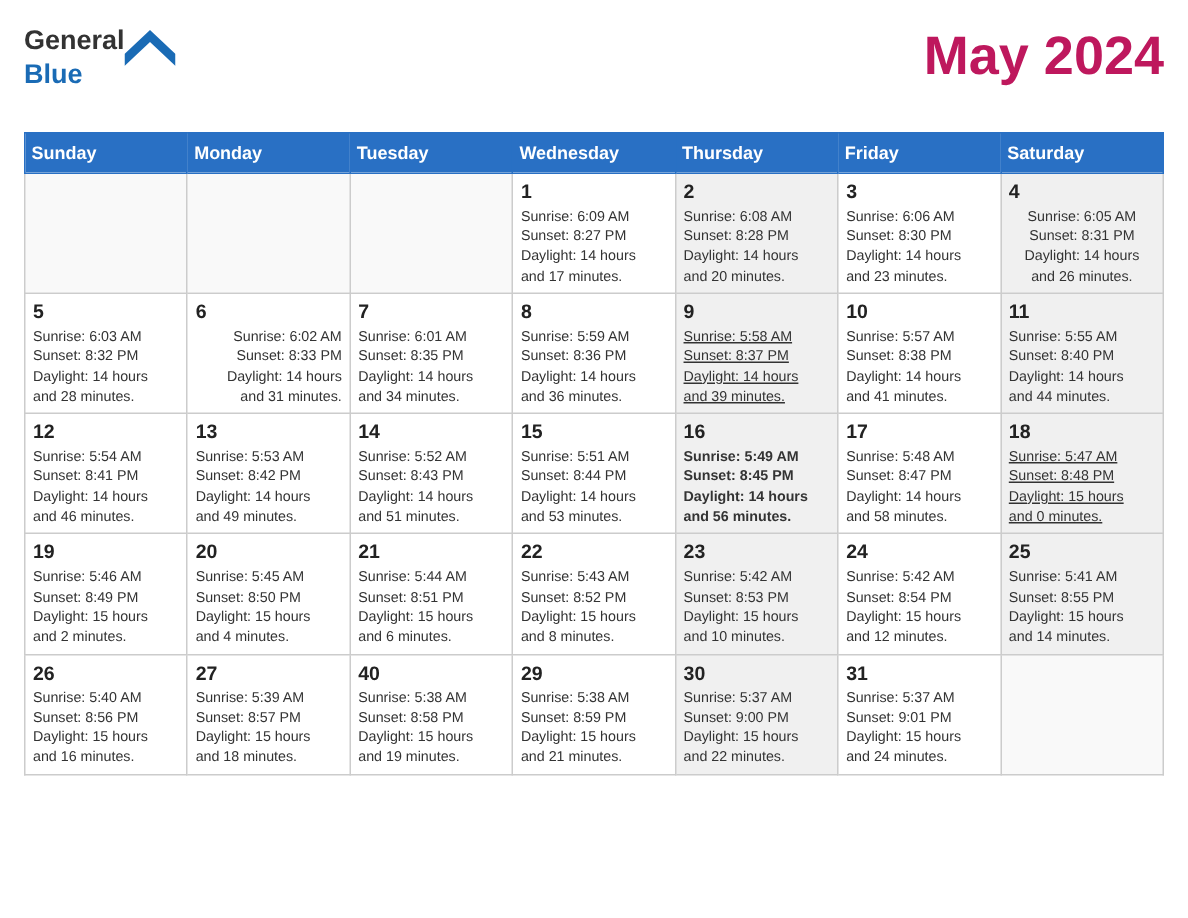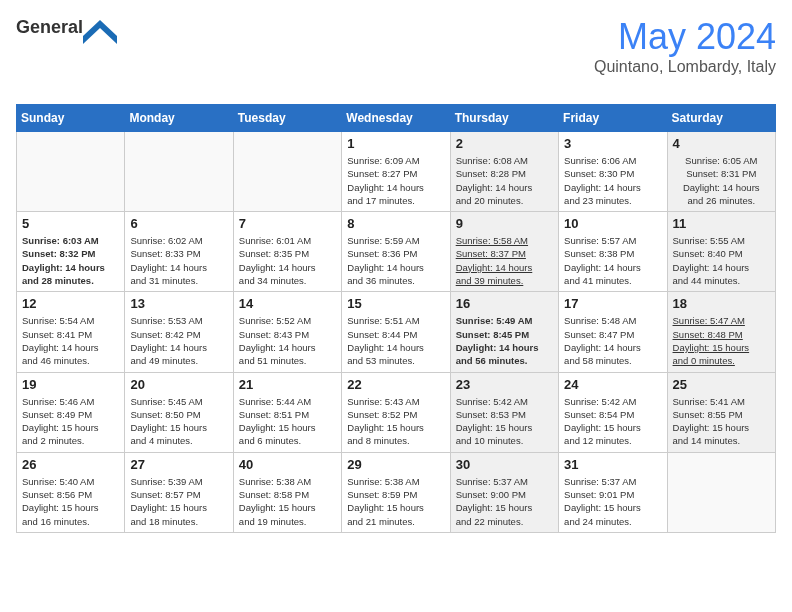--- a/index.html
+++ b/index.html
@@ -25,22 +25,22 @@
       font-weight: bold;
       line-height: 1.1;
     }
     .logo-general { color: #333; }
     .logo-blue { color: #1a6bb5; }
     .title-area {
       text-align: right;
     }
     .month-title {
       font-size: 36px;
-      font-weight: normal;
-      color: #3b82f6;
+      font-weight: bold;
+      color: #be185d;
     }
     .location-title {
       font-size: 16px;
       color: #555;
     }
     table {
       width: 100%;
       border-collapse: collapse;
       table-layout: fixed;
       margin-top: 28px;
@@ -87,25 +87,27 @@
 <div class="header-area">
   <div class="logo">
     <div>
       <div class="logo-text">
         <span class="logo-general">General</span><span style="display:inline-block;width:34px;height:24px;vertical-align:middle;">
           <svg viewBox="0 0 34 28" width="34" height="28">
             <polygon points="17,4 34,20 34,28 17,12 0,28 0,20" fill="#1a6bb5"></polygon>
           </svg>
         </span>
       </div>
+      <div class="logo-text">
+        <span class="logo-blue">Blue</span>
+      </div>
     </div>
   </div>
   <div class="title-area">
     <div class="month-title">May 2024</div>
-    <div class="location-title">Quintano, Lombardy, Italy</div>
   </div>
 </div>
 
 <table>
   <thead>
     <tr id="header-row">
     <th>Sunday</th>
         <th>Monday</th>
         <th>Tuesday</th>
         <th>Wednesday</th>
@@ -144,28 +146,28 @@
           <div class="day-num">4</div>
           <div class="cell-info" style="white-space: pre-line; text-align: center;">Sunrise: 6:05 AM
 Sunset: 8:31 PM
 Daylight: 14 hours
 and 26 minutes.</div>
         </td>
       </tr>
       <tr>
         <td>
           <div class="day-num">5</div>
-          <div class="cell-info" style="white-space: pre-line; font-weight: bold;">Sunrise: 6:03 AM
+          <div class="cell-info" style="white-space: pre-line;">Sunrise: 6:03 AM
 Sunset: 8:32 PM
 Daylight: 14 hours
 and 28 minutes.</div>
         </td>
         <td>
           <div class="day-num">6</div>
-          <div class="cell-info" style="white-space: pre-line;">Sunrise: 6:02 AM
+          <div class="cell-info" style="white-space: pre-line; text-align: right;">Sunrise: 6:02 AM
 Sunset: 8:33 PM
 Daylight: 14 hours
 and 31 minutes.</div>
         </td>
         <td>
           <div class="day-num">7</div>
           <div class="cell-info" style="white-space: pre-line;">Sunrise: 6:01 AM
 Sunset: 8:35 PM
 Daylight: 14 hours
 and 34 minutes.</div>

